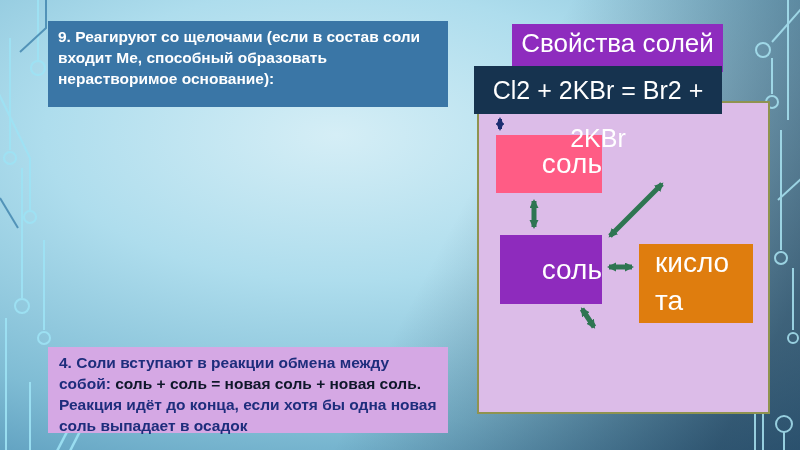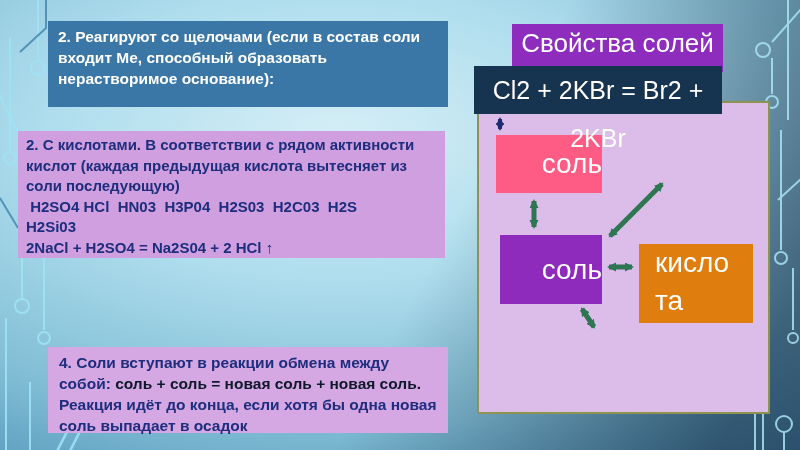--- a/index.html
+++ b/index.html
@@ -84,29 +84,23 @@
         <circle cx="793" cy="338" r="5"></circle>
       <path d="M755,388 V455"></path>
         <path d="M763,388 V455"></path>
       <circle cx="784" cy="424" r="8"></circle>
         <path d="M784,432 V455"></path>
       <path d="M802,178 L778,200"></path>
     </g>
   </svg>
 
   <div class="note blue note-1">
-    <p>2. Реагируют со щелочами (если в состав соли входит Ме, способный образовать нерастворимое основание):</p>
+    <p>9. Реагируют со щелочами (если в состав соли входит Ме, способный образовать нерастворимое основание):</p>
   </div>
 
-  <div class="note violet note-2">
-    <p>2. С кислотами. В соответствии с рядом активности кислот (каждая предыдущая кислота вытесняет из соли последующую)</p>
-    <p class="pre"> H2SO4 HCl  HN03  H3P04  H2S03  H2C03  H2S</p>
-    <p>H2Si03</p>
-    <p>2NaCl + H2SO4 = Na2S04 + 2 HCl ↑</p>
-  </div>
 
 
   <div class="note violet note-4">
     <p><span>4. Соли вступают в реакции обмена между собой: </span><span class="red">соль + соль = новая соль + новая соль.</span><span> Реакция идёт до конца, если хотя бы одна новая соль выпадает в осадок</span></p>
   </div>
 
   <div class="slide-title">Свойства солей</div>
   <div class="equation-banner">Cl2 + 2KBr = Br2 + 2KBr</div>
 
   <div class="panel"></div>

